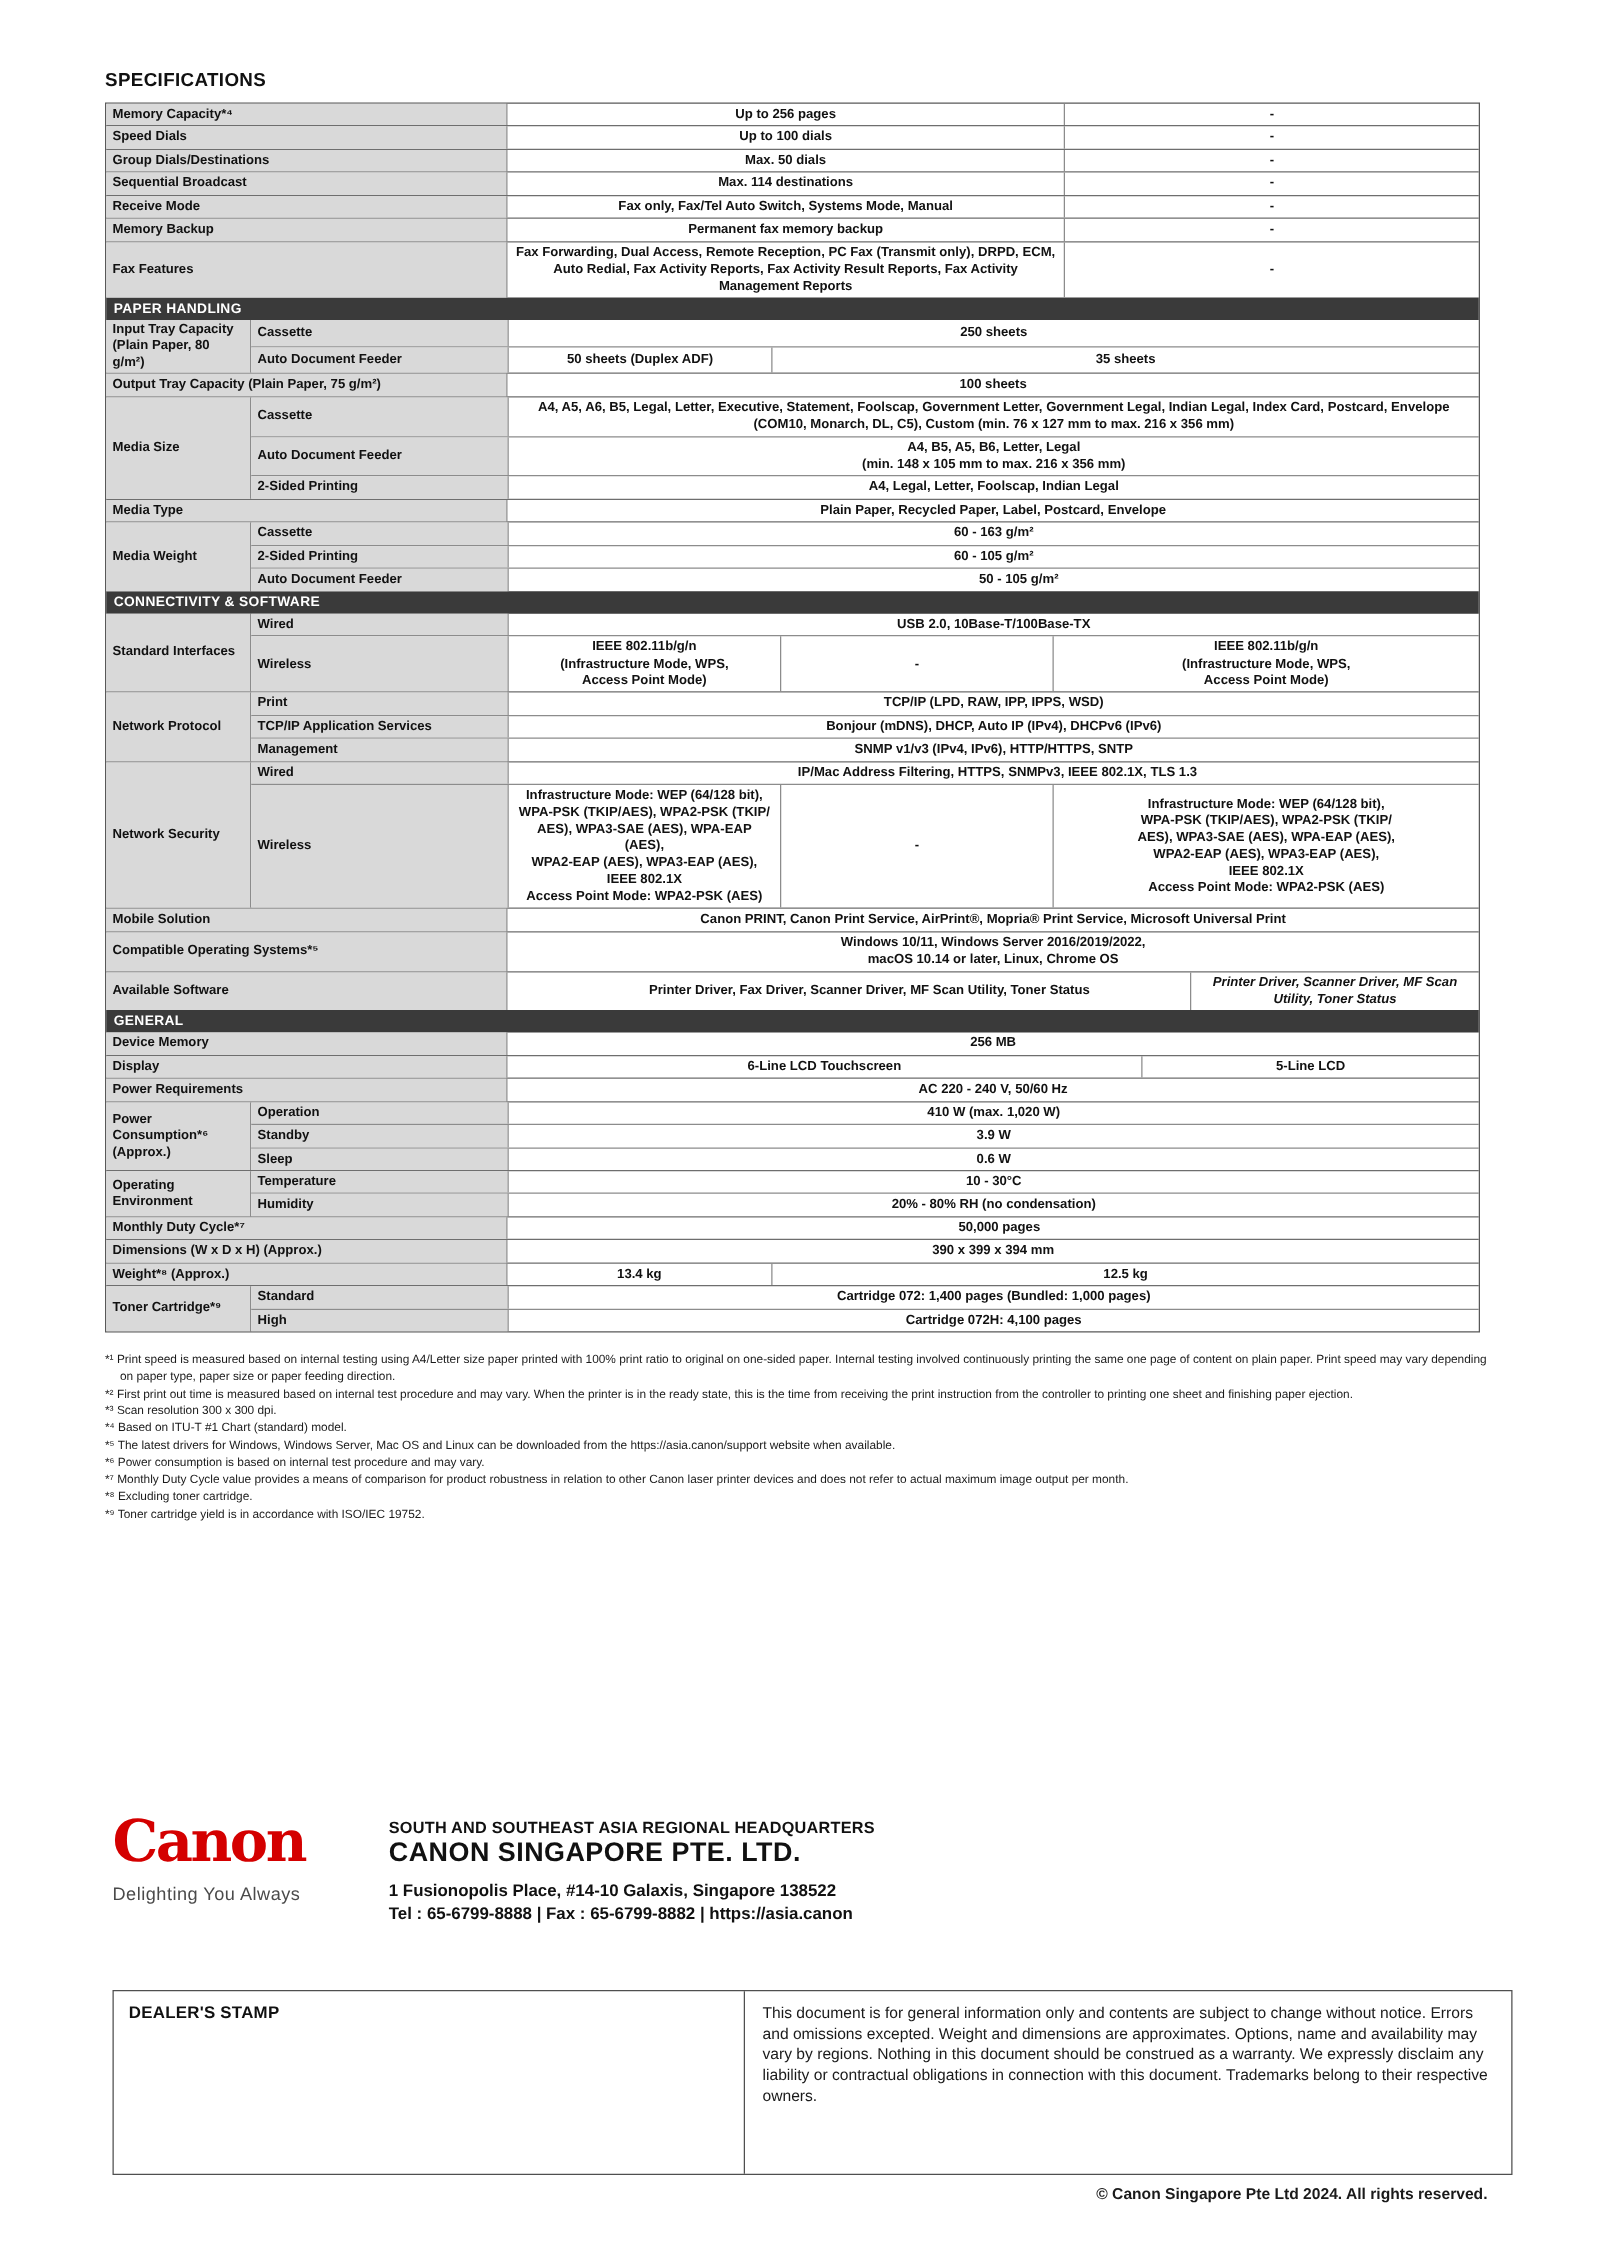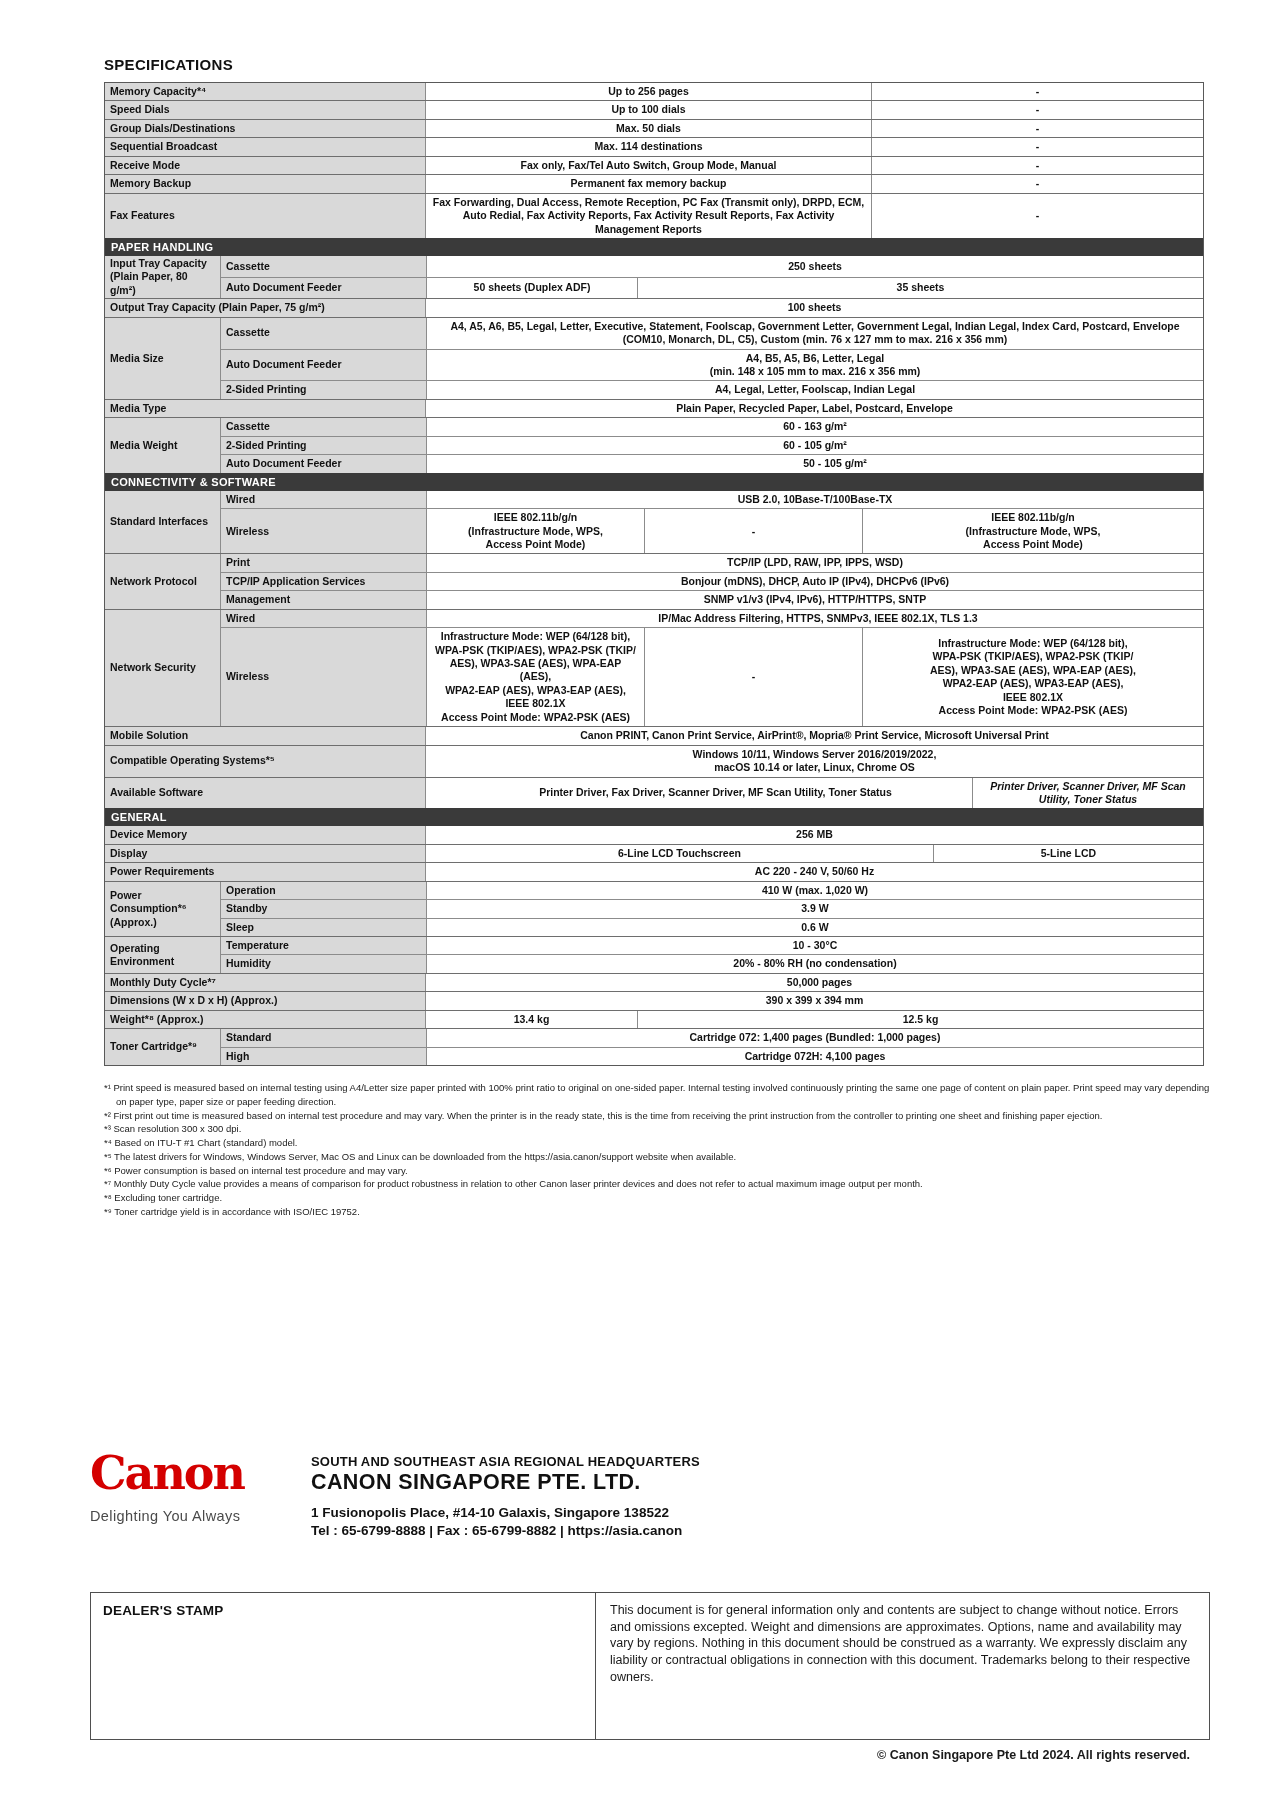--- a/index.html
+++ b/index.html
@@ -1,18 +1,18 @@
 <!DOCTYPE html>
 <html style="--label-bg: #d9d9d9; --bar-bg: #3a3a3a; --border-color: #8c8c8c; --logo-red: #d40000;"><head>
 <meta charset="utf-8">
 <style>
   html,body{margin:0;padding:0;background:#fff;}
   body{font-family:"Liberation Sans",sans-serif;color:#111;}
   .page{position:relative;width:1280px;height:1811px;background:#fff;overflow:hidden;}
-  .content{position:absolute;left:104px;top:56px;width:1100px;}
+  .content{position:absolute;left:84px;top:56px;width:1100px;}
   .page-title{font-size:15px;font-weight:bold;letter-spacing:.3px;margin:0 0 9px 0;color:#111;}
 
   
   .spec-table{width:1100px;border:1px solid #595959;box-sizing:border-box;}
   .section-bar{background:var(--bar-bg,#3a3a3a);color:#fff;font-weight:bold;font-size:11px;
     min-height:18px;display:flex;align-items:center;padding:1px 6px;letter-spacing:.3px;box-sizing:border-box;}
   .group{display:flex;border-top:1px solid #6e6e6e;}
   .spec-table > .group:first-child{border-top:none;}
   .section-bar + .group{border-top:none;}
   .cell{box-sizing:border-box;padding:1px 5px;display:flex;align-items:center;font-size:10.5px;
@@ -93,21 +93,21 @@
             <div class="row">
               <div class="cell val" style="flex: 0 0 445px;">Max. 114 destinations</div>
               <div class="cell val" style="flex: 1 1 0px;">-</div>
             </div>
           </div>
         </div>
         <div class="group">
           <div class="cell label wide">Receive Mode</div>
           <div class="rows">
             <div class="row">
-              <div class="cell val" style="flex: 0 0 445px;">Fax only, Fax/Tel Auto Switch, Group Mode, Manual</div>
+              <div class="cell val" style="flex: 0 0 445px;">Fax only, Fax/Tel Auto Switch, Systems Mode, Manual</div>
               <div class="cell val" style="flex: 1 1 0px;">-</div>
             </div>
           </div>
         </div>
         <div class="group">
           <div class="cell label wide">Memory Backup</div>
           <div class="rows">
             <div class="row">
               <div class="cell val" style="flex: 0 0 445px;">Permanent fax memory backup</div>
               <div class="cell val" style="flex: 1 1 0px;">-</div>

